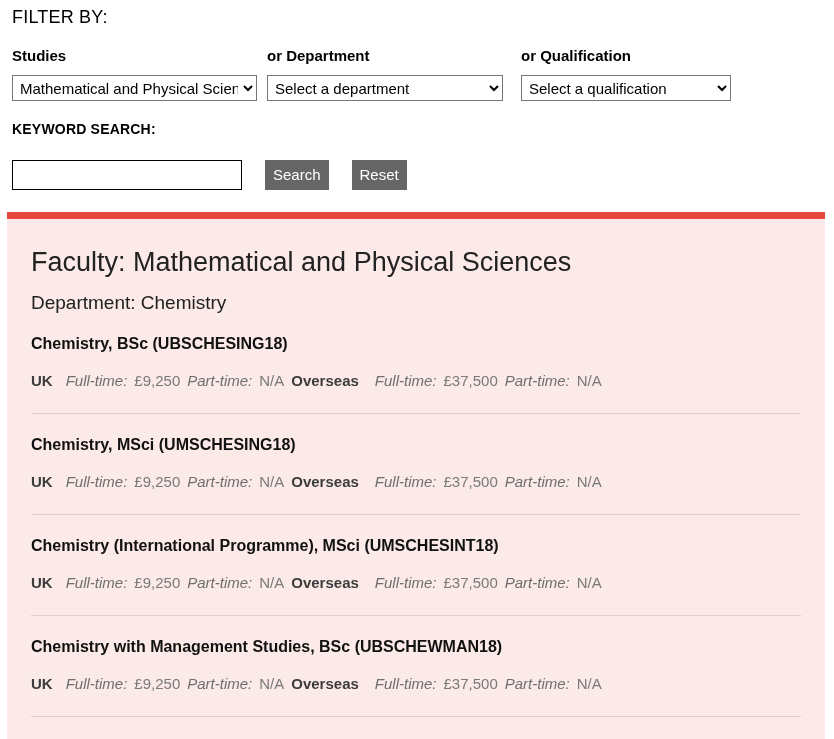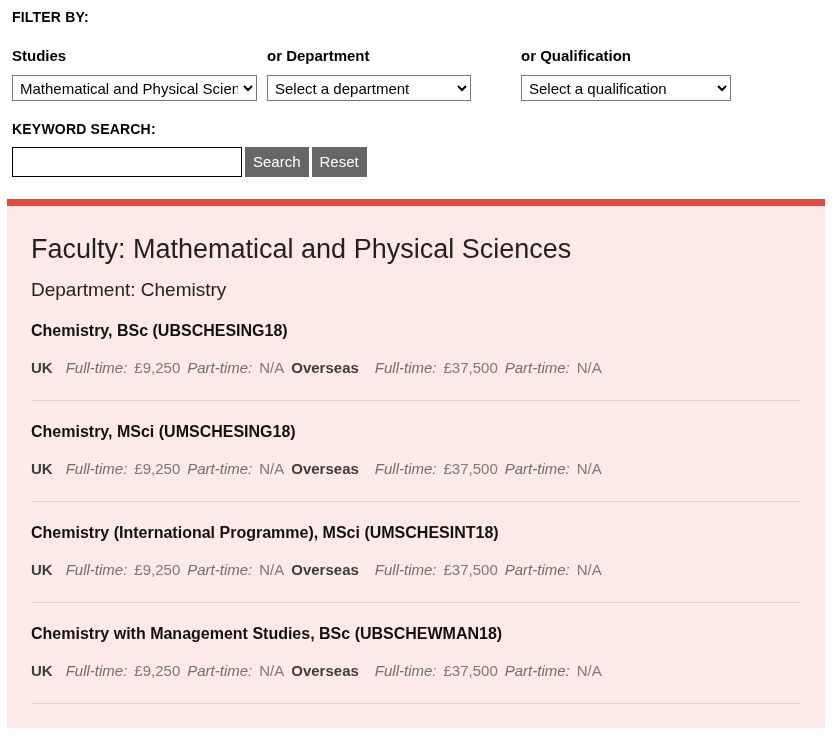--- a/index.html
+++ b/index.html
@@ -16,22 +16,22 @@
     color: #000000;
     -webkit-font-smoothing: antialiased;
   }
 
   
   .filter-form {
     padding: 0 0 0 12px;
     box-sizing: border-box;
   }
   .filter-heading {
-    font-size: 14px;
-    font-weight: bold;
+    font-size: 18px;
+    font-weight: normal;
     letter-spacing: 0.2px;
     margin: 8px 0 0 0;
     line-height: 18px;
   }
   .filter-row-labels {
     display: flex;
     margin-top: 20px;
     height: 20px;
   }
   .filter-col-label {
@@ -55,36 +55,37 @@
     background: #ffffff;
     border: 1px solid #767676;
     border-radius: 0;
     height: 26px;
     box-sizing: border-box;
     padding: 1px 2px 1px 3px;
     -webkit-appearance: menulist;
     appearance: menulist;
   }
   #faculty-select  { width: 245px; }
-  #department-select { width: 204px; }
+  #department-select { width: 236px; }
   #qualification-select { width: 210px; }
 
   .keyword-heading {
     font-size: 14px;
     font-weight: bold;
     letter-spacing: 0.2px;
     margin: 19px 0 0 0;
     line-height: 18px;
   }
 
   .search-row {
     display: flex;
     align-items: center;
-    margin-top: 9px;
+    margin-top: 22px;
     height: 30px;
+    gap: 20px;
   }
   input.keyword-input {
     width: 230px;
     height: 30px;
     box-sizing: border-box;
     border: 1px solid #000000;
     background: #ffffff;
     font-family: "Liberation Sans", sans-serif;
     font-size: 15px;
     padding: 2px 4px;

